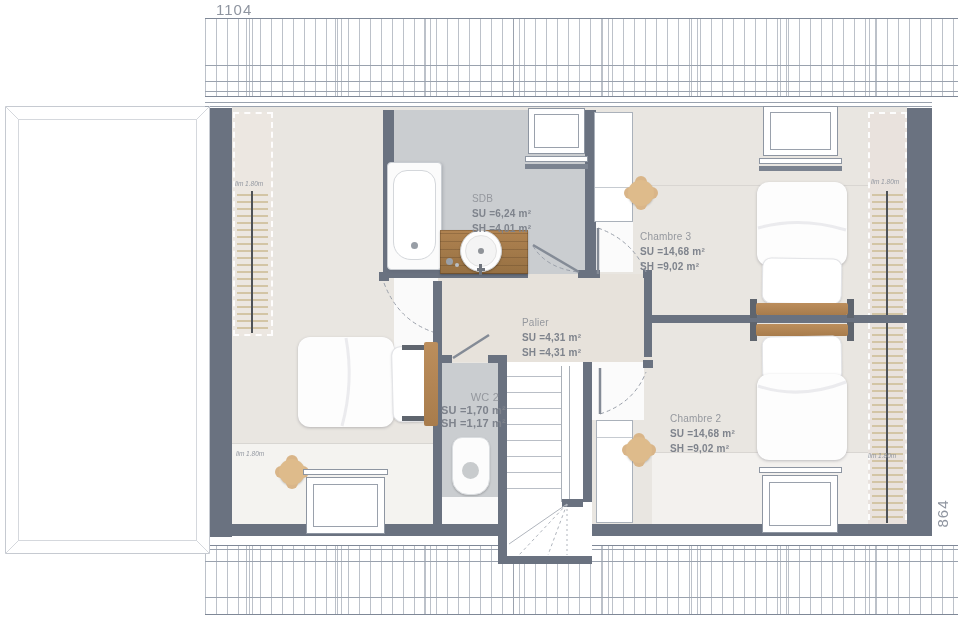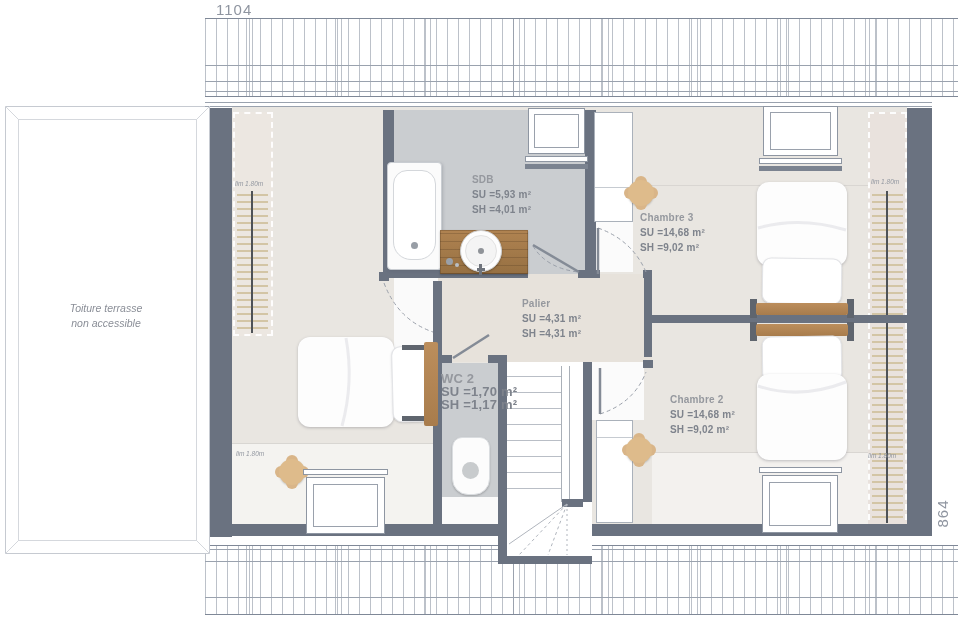--- a/index.html
+++ b/index.html
@@ -9,21 +9,21 @@
   .wall{position:absolute;background:#6a7280;}
   .hl{position:absolute;height:1px;background:#9aa2ae;}
   .band{position:absolute;background:
      repeating-linear-gradient(90deg, rgba(122,132,148,.5) 0 1px, transparent 1px 11px),
      repeating-linear-gradient(90deg, transparent 0 41px, rgba(122,132,148,.5) 41px 42px, transparent 42px 47px, rgba(122,132,148,.5) 47px 48px, transparent 48px 89px);
      border-top:1px solid #7f8897;border-bottom:1px solid #7f8897;}
   .strip{position:absolute;border:2px dashed rgba(255,255,255,.95);box-sizing:border-box;}
   .rungs{position:absolute;background:repeating-linear-gradient(180deg,#d3c5a5 0 2px,transparent 2px 7px);}
   .lim{position:absolute;font-size:6.5px;font-style:italic;color:#9297a0;white-space:nowrap;}
   .room{position:absolute;color:#898d94;font-size:10px;line-height:15px;letter-spacing:.2px;white-space:nowrap;}
-  .room .nm{font-weight:700;color:#95989e;display:block;}
+  .room .nm{font-weight:400;color:#95989e;display:block;margin-top:19px;}
   .room .v{font-weight:700;color:#7e838c;display:block;}
   .dim{position:absolute;font-size:15px;color:#8f95a0;letter-spacing:1px;}
   .win{position:absolute;background:#fff;border:1px solid #8e96a2;box-sizing:border-box;}
   .pane{position:absolute;border:1px solid #9aa1ac;box-sizing:border-box;background:#fff;}
   .bar{position:absolute;background:#fff;border:1px solid #8e96a2;box-sizing:border-box;}
   .barD{position:absolute;background:#7b8390;}
   .ward{position:absolute;background:#fff;border:1px solid #aab1ba;box-sizing:border-box;}
   .bedB{position:absolute;background:#fdfdfd;border-radius:12px;box-shadow:0 1px 3px rgba(90,90,100,.35);}
   .pil{position:absolute;background:#fff;border:1px solid #e3e4e7;border-radius:9px;box-shadow:0 1px 2px rgba(90,90,100,.25);box-sizing:border-box;}
   .wood{position:absolute;background:linear-gradient(180deg,#bc8e5c,#a87c4c);border-radius:2px;}
@@ -43,24 +43,20 @@
   <div class="hl" style="left:205px;top:81px;width:753px;"></div>
   <div class="hl" style="left:205px;top:91px;width:753px;"></div>
 
   <div class="band" style="left:205px;top:545px;width:753px;height:68px;"></div>
   <div class="hl" style="left:205px;top:549px;width:753px;"></div>
   <div class="hl" style="left:205px;top:561px;width:753px;"></div>
   <div class="hl" style="left:205px;top:597px;width:753px;"></div>
 
   <div class="a" style="left:5px;top:106px;width:205px;height:448px;border:1px solid #c6cad1;box-sizing:border-box;background:#fff;"></div>
   <div class="a" style="left:18px;top:119px;width:179px;height:422px;border:1px solid #d5d8dd;box-sizing:border-box;"></div>
-  <div class="a" style="left:8px;top:301px;width:196px;text-align:center;font-size:10.5px;font-style:italic;color:#8a8e97;line-height:15px;">
-    <span>Toiture terrasse</span><br>
-    <span>non accessible</span>
-  </div>
 
   <div class="hl" style="left:205px;top:102px;width:727px;"></div>
   <div class="hl" style="left:205px;top:106px;width:727px;"></div>
 
   <div class="a" style="left:232px;top:107px;width:675px;height:418px;background:#e9e6e1;"></div>
   <div class="a" style="left:394px;top:110px;width:191px;height:164px;background:#cacdd0;"></div>
   <div class="a" style="left:438px;top:274px;width:214px;height:88px;background:#e7e2db;"></div>
   <div class="a" style="left:394px;top:278px;width:44px;height:84px;background:#fafafa;"></div>
   <div class="a" style="left:442px;top:363px;width:56px;height:134px;background:#cacdd0;"></div>
   <div class="a" style="left:442px;top:497px;width:56px;height:27px;background:#fafafa;"></div>
@@ -211,34 +207,34 @@
     </g>
   </svg>
 
   <div class="lim" style="left:235px;top:180px;">lim 1.80m</div>
   <div class="lim" style="left:236px;top:450px;">lim 1.80m</div>
   <div class="lim" style="left:871px;top:178px;">lim 1.80m</div>
   <div class="lim" style="left:868px;top:452px;">lim 1.80m</div>
 
   <div class="room" style="left:472px;top:172px;">
     <span class="nm">SDB</span>
-    <span class="v">SU =5,93 m²</span>
+    <span class="v">SU =6,24 m²</span>
     <span class="v">SH =4,01 m²</span>
   </div>
   <div class="room" style="left:640px;top:210px;">
     <span class="nm">Chambre 3</span>
     <span class="v">SU =14,68 m²</span>
     <span class="v">SH =9,02 m²</span>
   </div>
   <div class="room" style="left:522px;top:296px;">
     <span class="nm">Palier</span>
     <span class="v">SU =4,31 m²</span>
     <span class="v">SH =4,31 m²</span>
   </div>
-  <div class="room" style="left:441px;top:372px;width:58px;text-align:left;font-size:13px;line-height:13px;">
+  <div class="room" style="left:441px;top:372px;width:58px;text-align:right;font-size:11px;line-height:13px;">
     <span class="nm">WC 2</span>
     <span class="v">SU =1,70 m²</span>
     <span class="v">SH =1,17 m²</span>
   </div>
   <div class="room" style="left:670px;top:392px;">
     <span class="nm">Chambre 2</span>
     <span class="v">SU =14,68 m²</span>
     <span class="v">SH =9,02 m²</span>
   </div>
 

